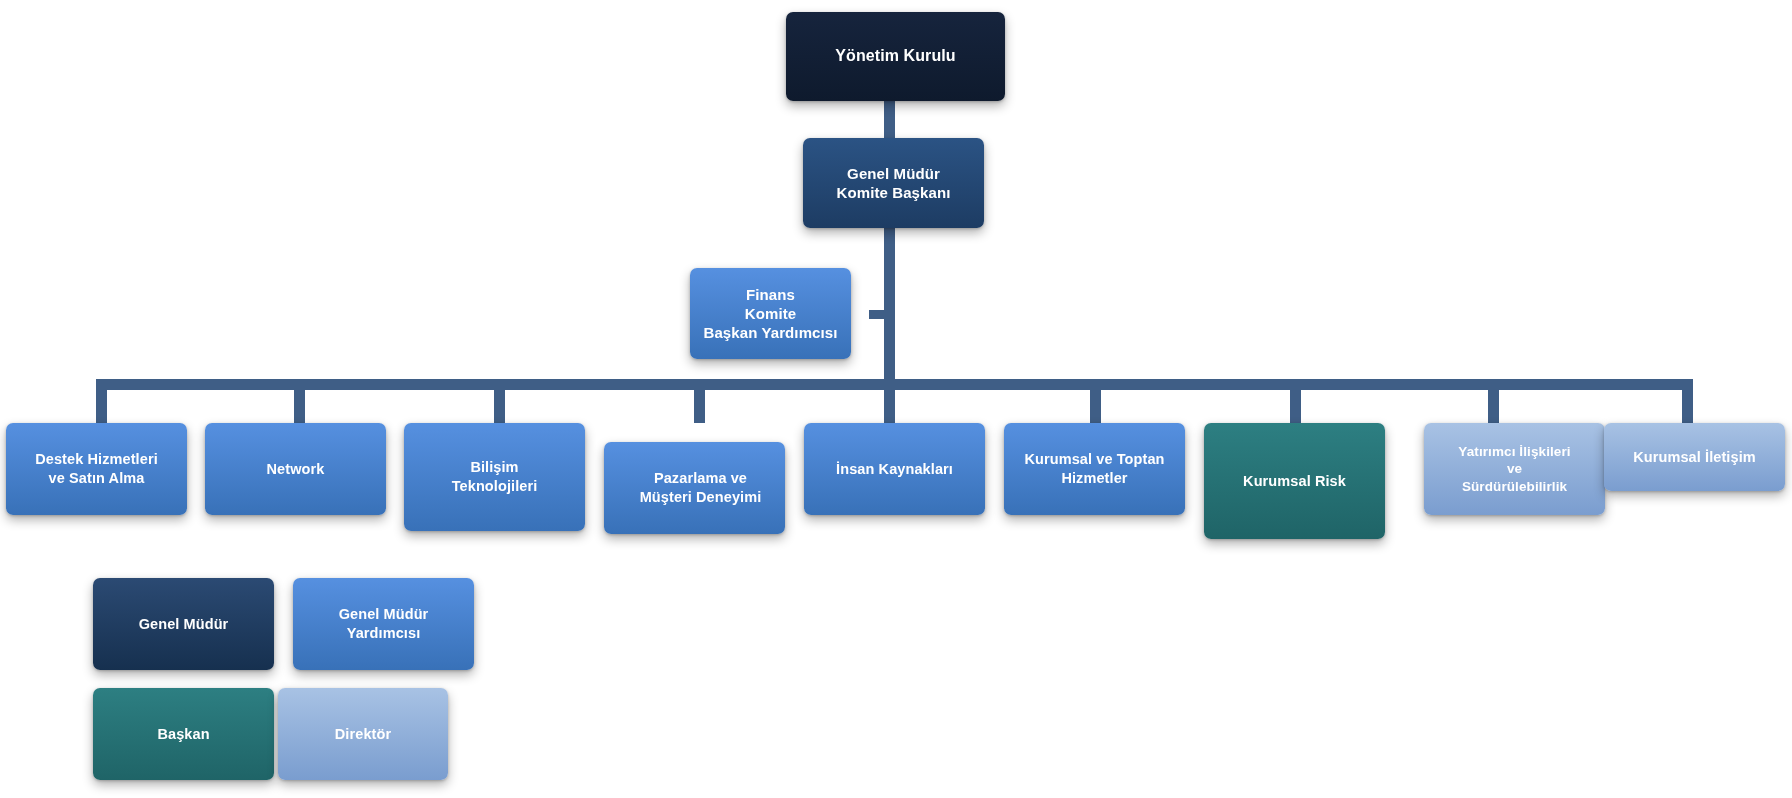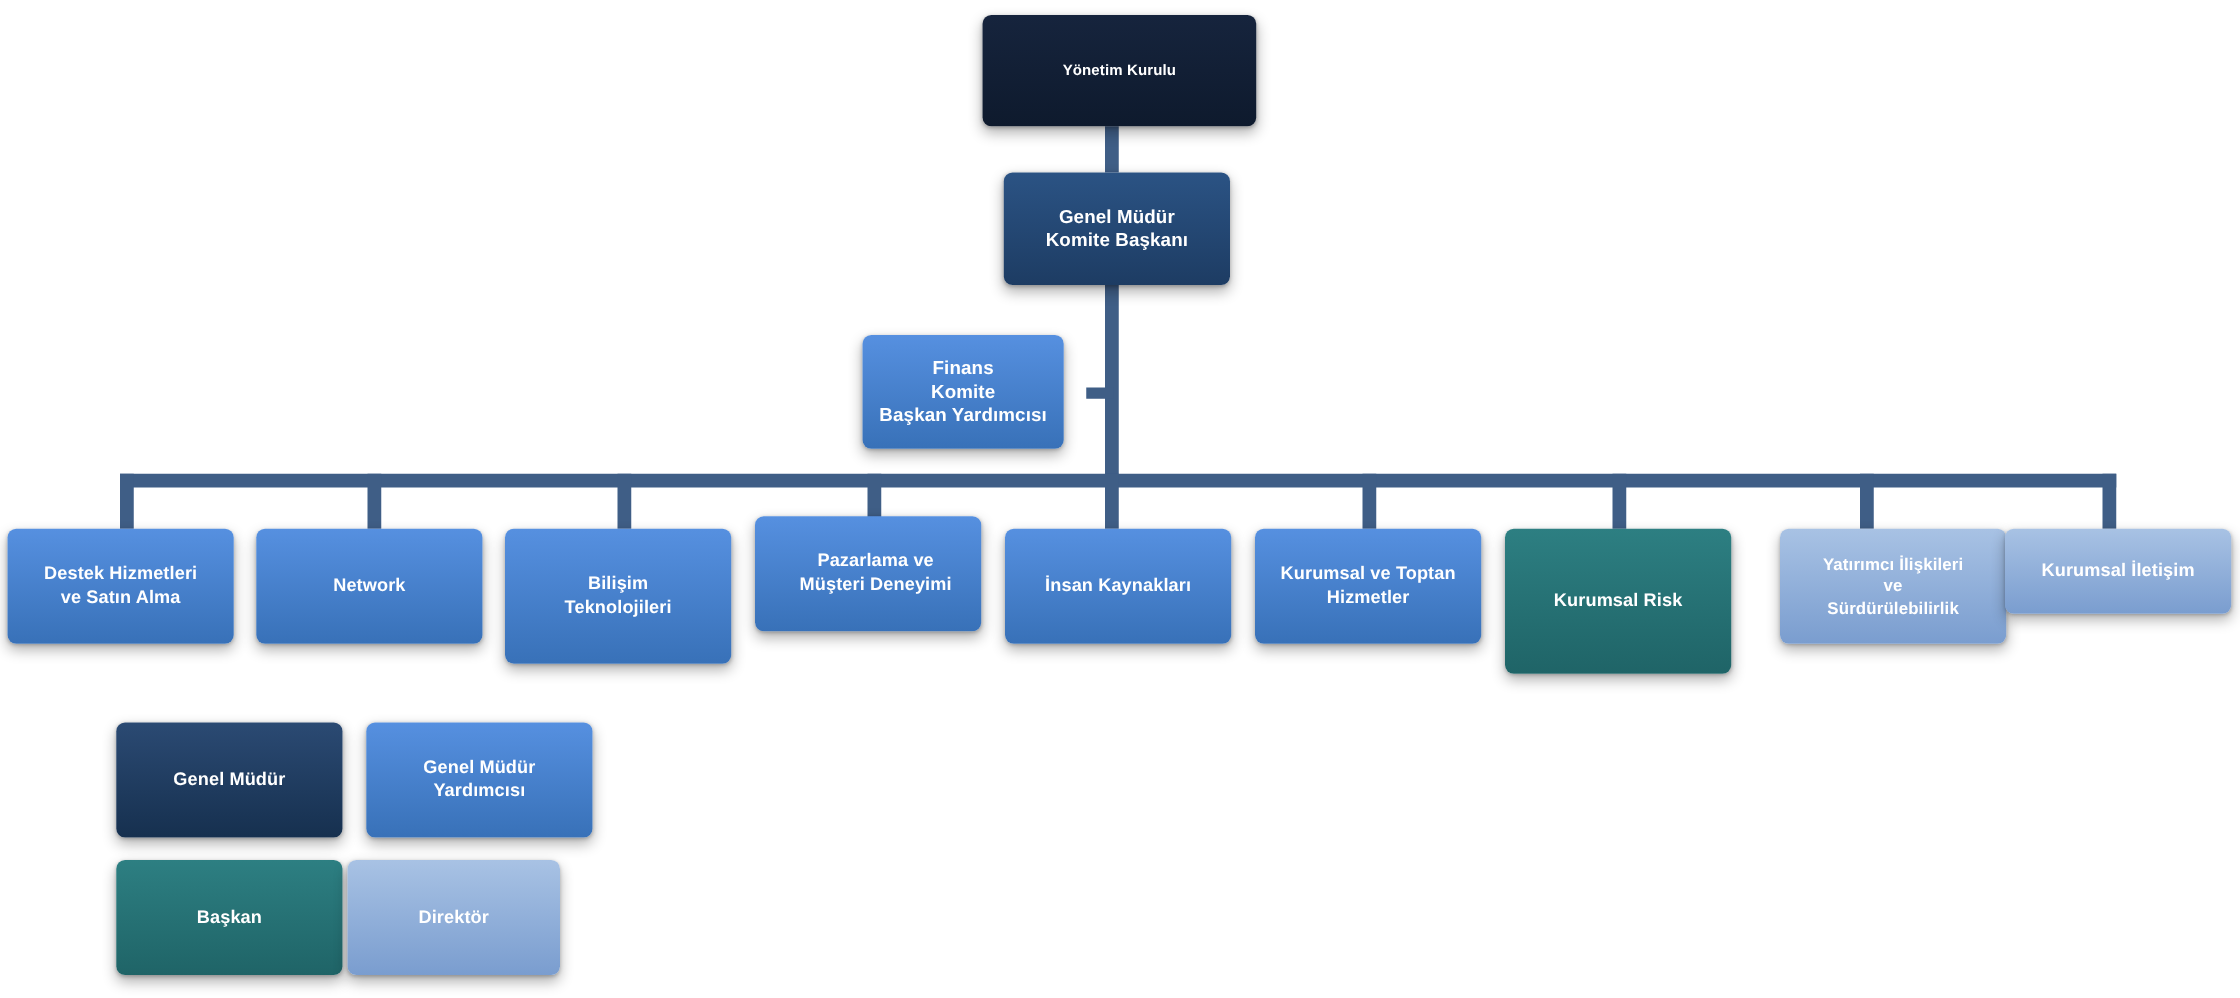--- a/index.html
+++ b/index.html
@@ -57,21 +57,21 @@
 
   
   .c-board   { background: linear-gradient(180deg, #16243d 0%, #0e1a2d 100%); }
   .c-gm      { background: linear-gradient(180deg, #2b5384 0%, #1d3c63 100%); }
   .c-gmlegend{ background: linear-gradient(180deg, #2b4a73 0%, #16304f 100%); }
   .c-gmy     { background: linear-gradient(180deg, #5690e0 0%, #3871b8 100%); }
   .c-dept    { background: linear-gradient(180deg, #5690e0 0%, #3871b8 100%); }
   .c-teal    { background: linear-gradient(180deg, #2d7f82 0%, #1f6467 100%); }
   .c-light   { background: linear-gradient(180deg, #a8c2e4 0%, #7a9dcf 100%); }
 
-  .fs-16 { font-size: 12px; }
+  .fs-16 { font-size: 16px; }
   .fs-15 { font-size: 15px; }
   .fs-14 { font-size: 14.5px; }
   .fs-13 { font-size: 13.5px; }
 </style>
 </head>
 <body>
 
 <div id="chart-root">
 
   <div class="conn" style="left:884px; top:101px; width:11px; height:37px;"></div>
@@ -114,21 +114,21 @@
 
   <div class="node c-dept fs-14" style="left:205px; top:423px; width:181px; height:92px;">
     <span class="label">Network</span>
   </div>
 
   <div class="node c-dept fs-14" style="left:404px; top:423px; width:181px; height:108px;">
     <span class="label">Bilişim
 Teknolojileri</span>
   </div>
 
-  <div class="node c-dept fs-14" style="left:604px; top:413px; width:181px; height:92px;padding-left:20px;">
+  <div class="node c-dept fs-14" style="left:604px; top:442px; width:181px; height:92px;padding-left:20px;">
     <span class="label">Pazarlama ve
 Müşteri Deneyimi</span>
   </div>
 
   <div class="node c-dept fs-14" style="left:804px; top:423px; width:181px; height:92px;">
     <span class="label">İnsan Kaynakları</span>
   </div>
 
   <div class="node c-dept fs-14" style="left:1004px; top:423px; width:181px; height:92px;">
     <span class="label">Kurumsal ve Toptan

